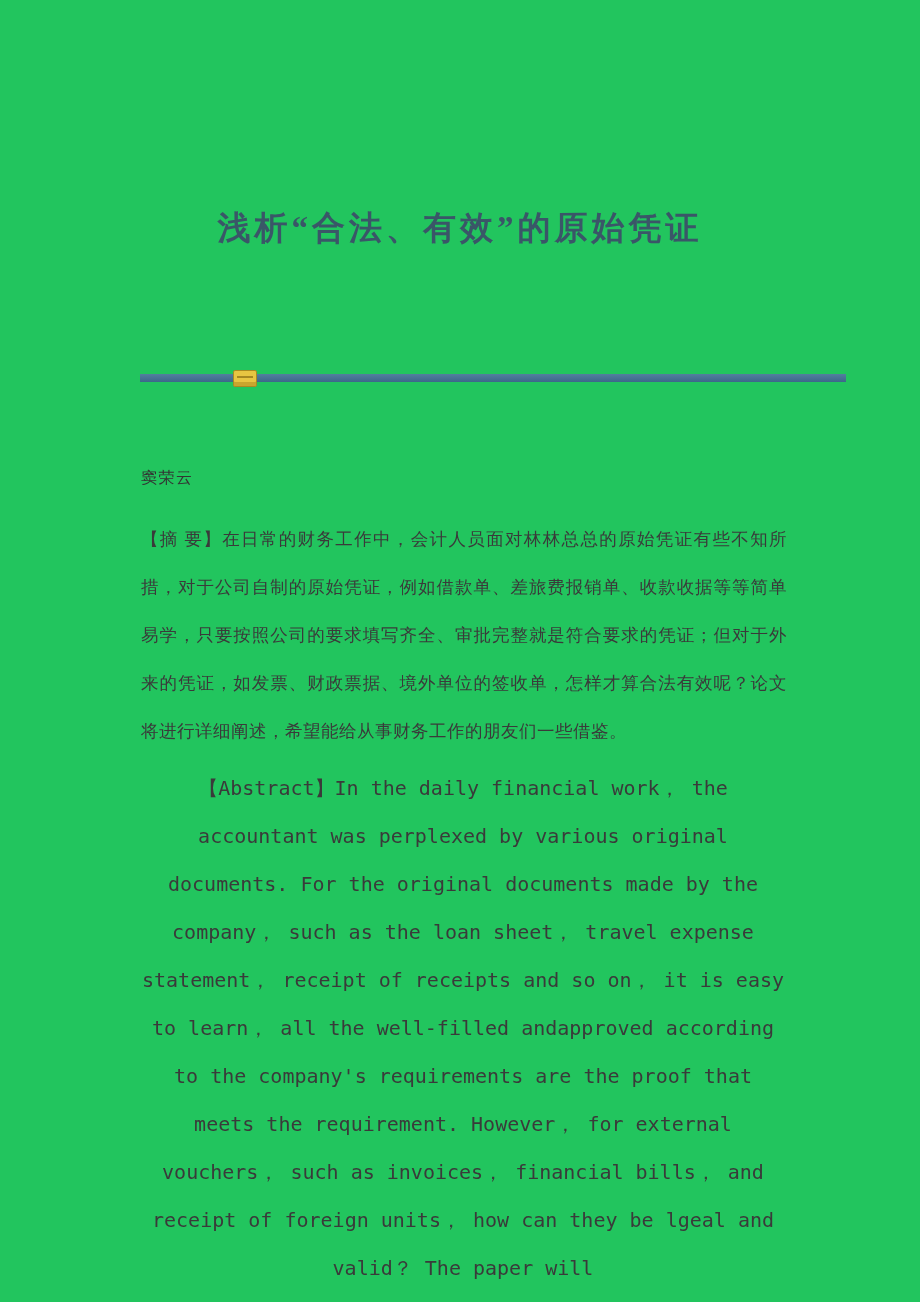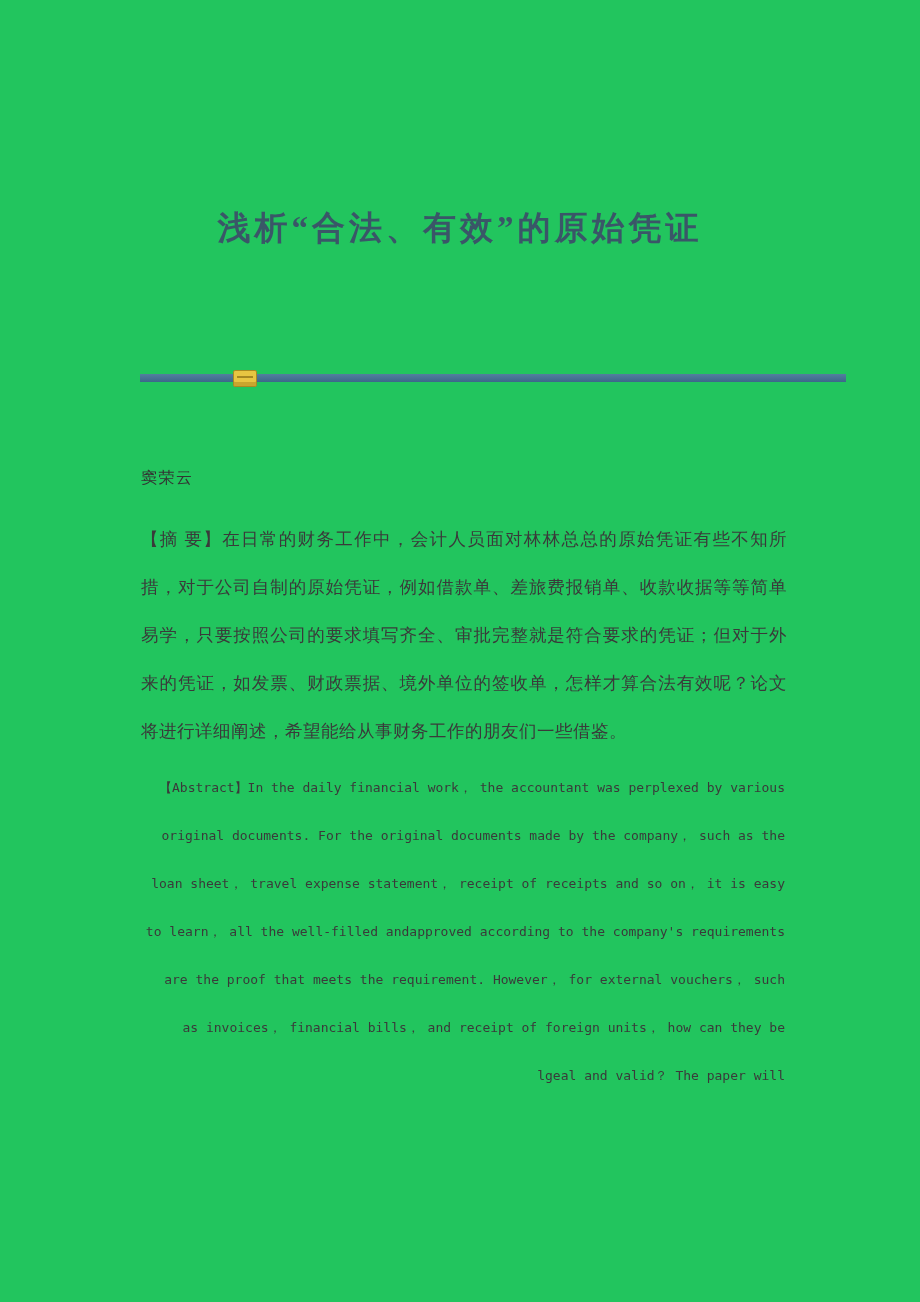--- a/index.html
+++ b/index.html
@@ -88,23 +88,23 @@
     top: 515px;
     width: 646px;
     font-size: 17.5px;
     letter-spacing: 0.5px;
     text-align: justify;
     font-family: "Liberation Serif", serif;
   }
   .abstract.en {
     top: 764px;
     width: 644px;
-    font-size: 13px;
+    font-size: 20px;
     font-family: "DejaVu Sans Mono", monospace;
-    text-align: right;
+    text-align: center;
   }
 </style>
 </head>
 <body>
 
 <div class="page">
 
   <h1 class="title">浅析“合法、有效”的原始凭证</h1>
 
   <div class="divider">

